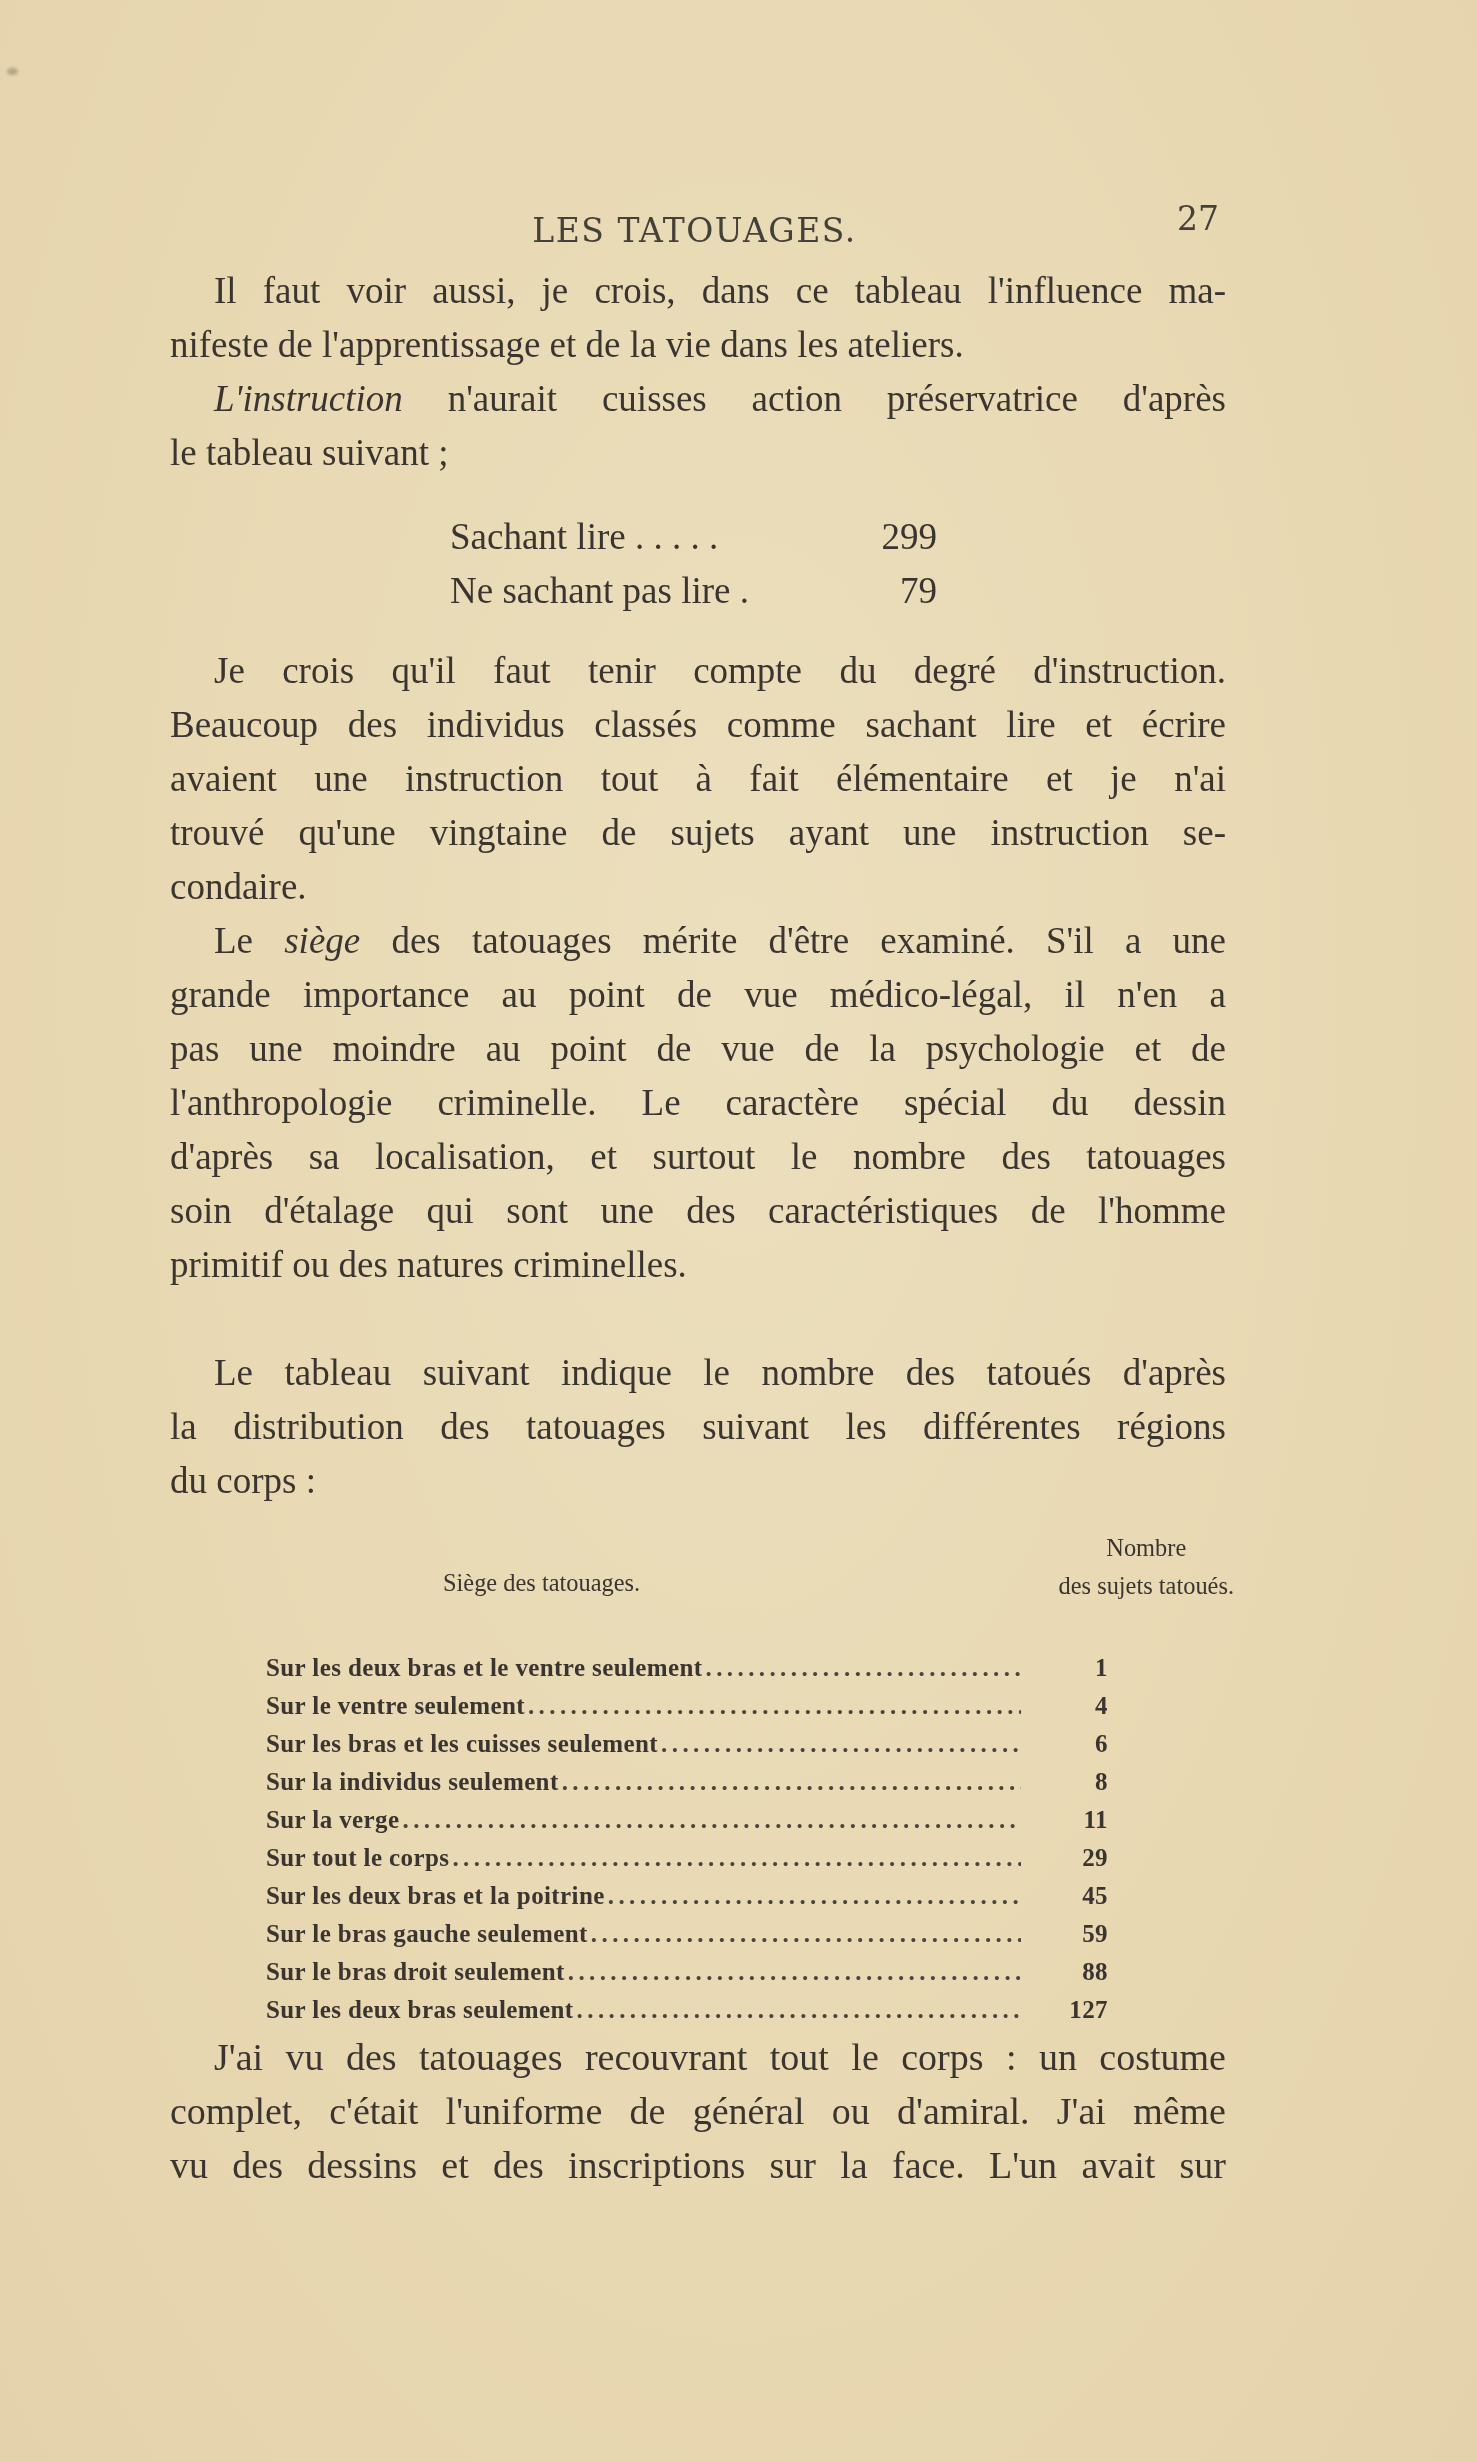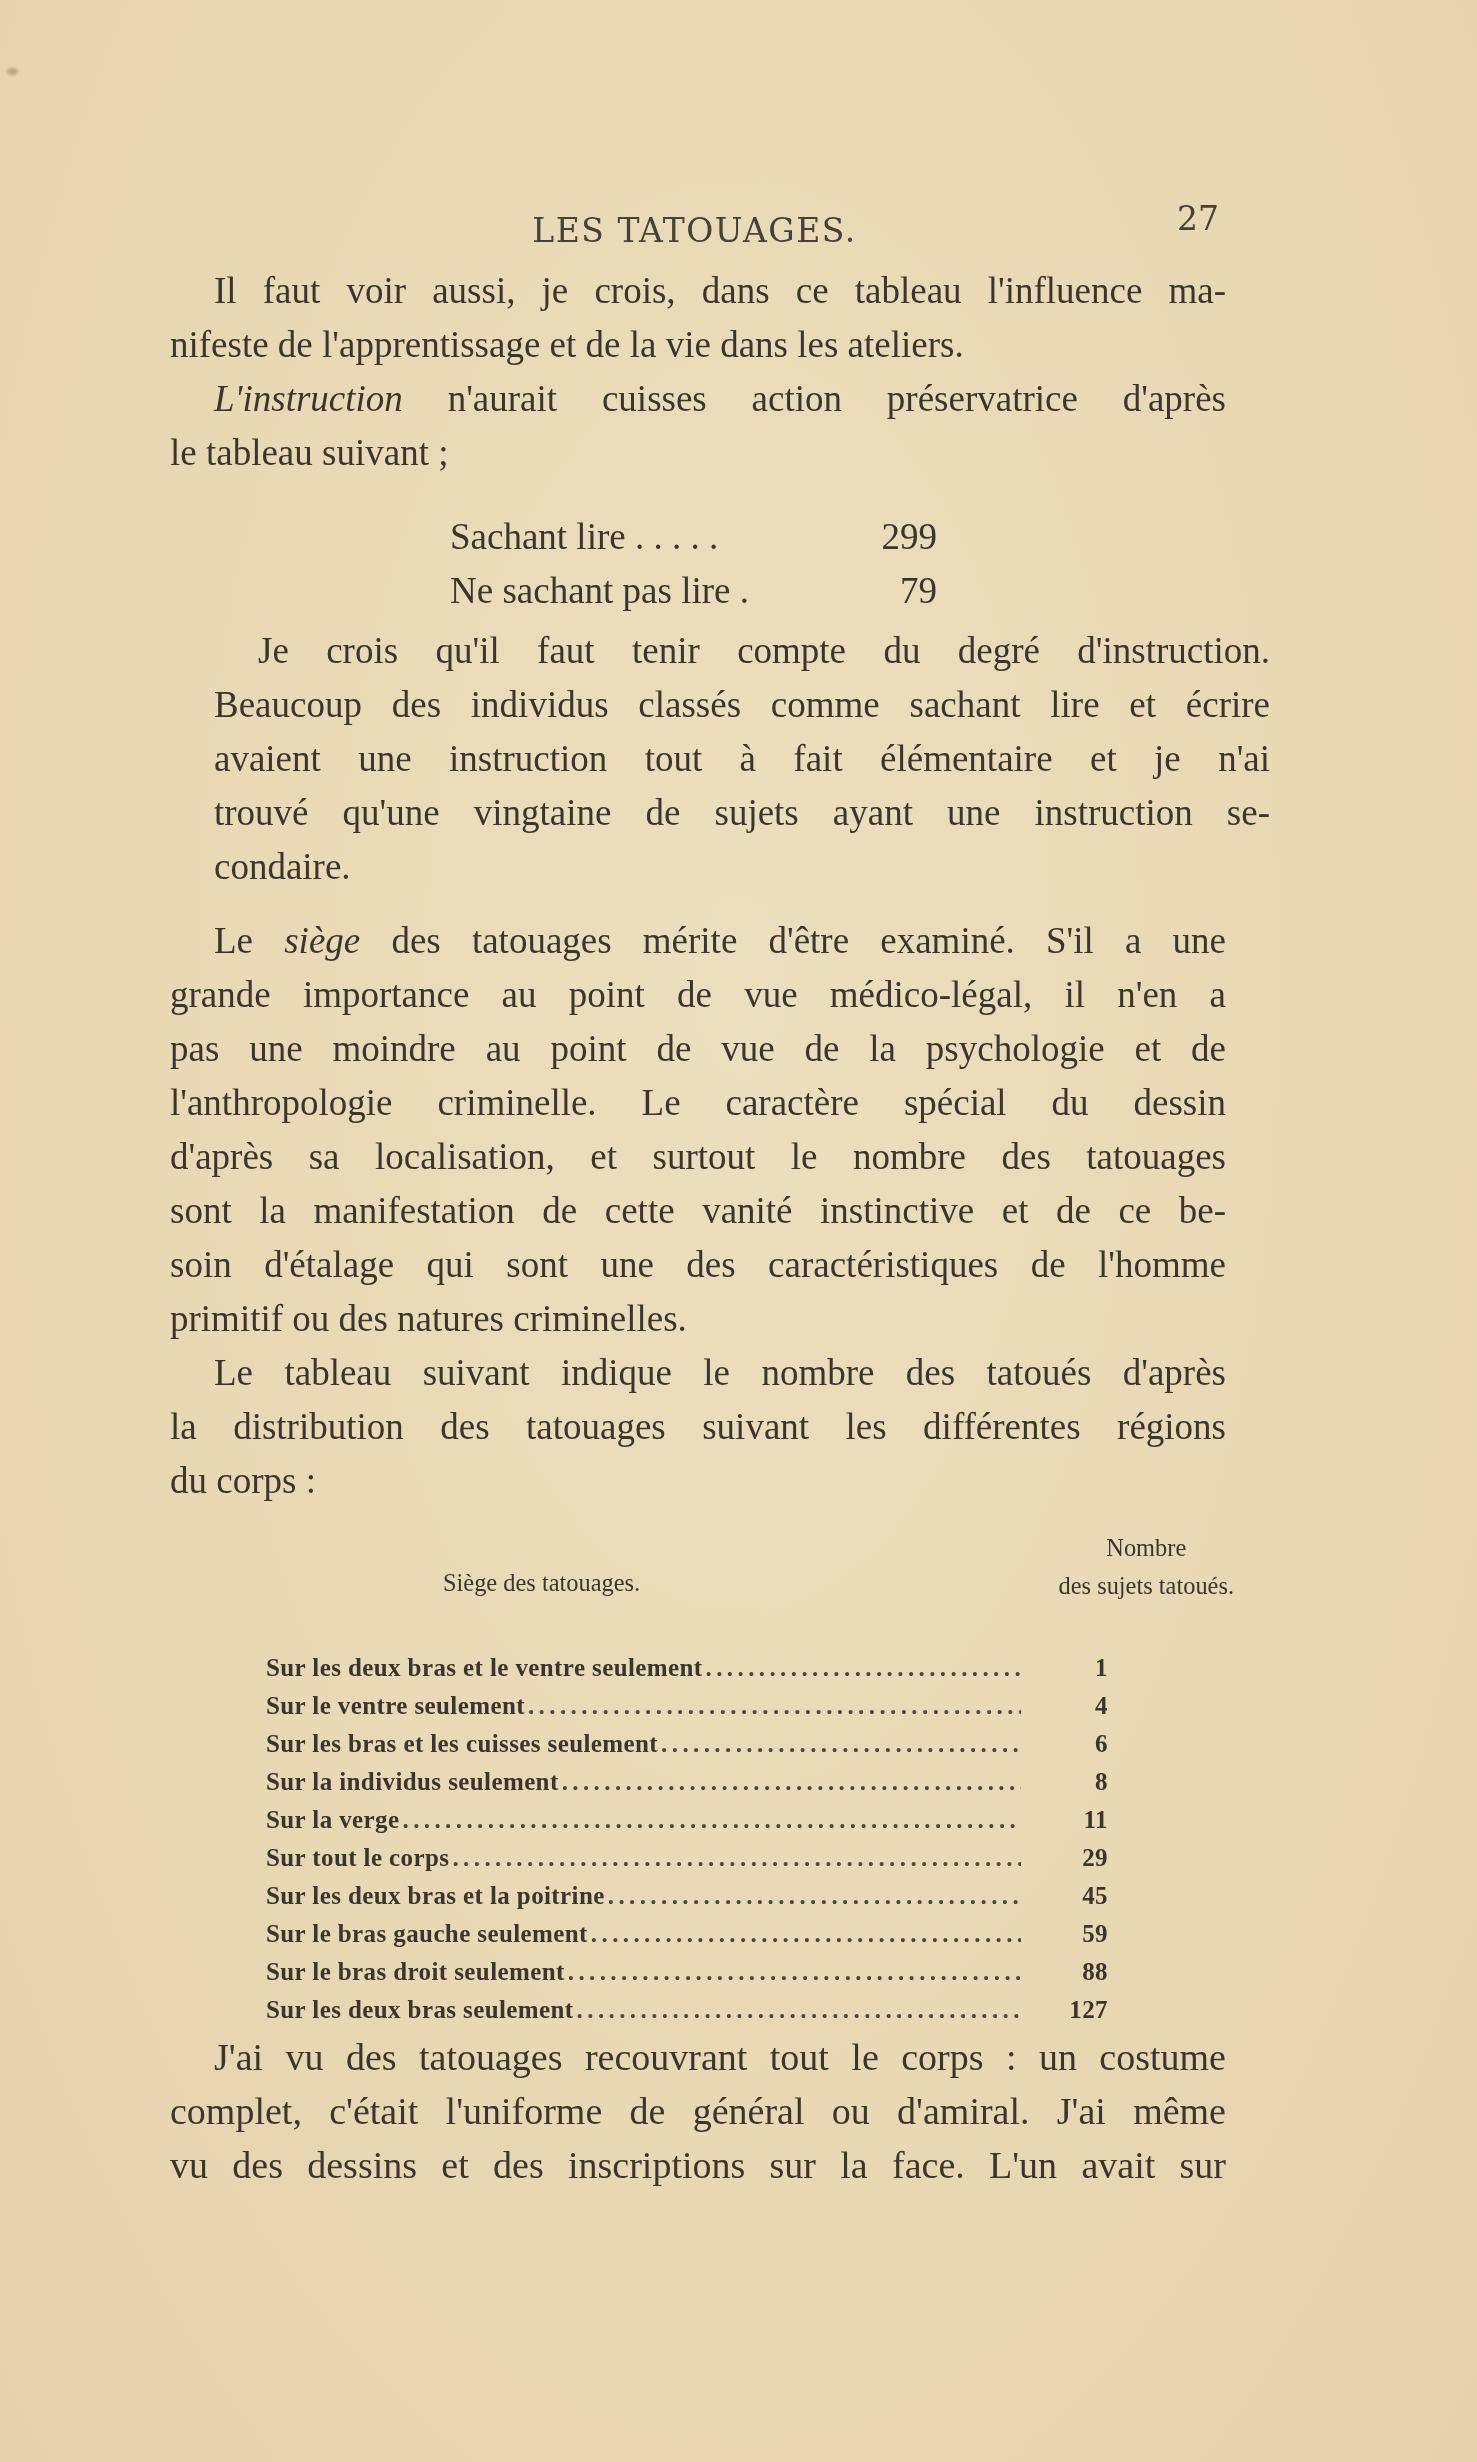--- a/index.html
+++ b/index.html
@@ -177,35 +177,34 @@
   <div class="row">
     <span class="label">Sachant lire . . . . .</span>
     <span class="value">299</span>
   </div>
   <div class="row">
     <span class="label">Ne sachant pas lire .</span>
     <span class="value">79</span>
   </div>
 </div>
 
-<div class="body-text" style="top:624px;margin-left:44px;">
+<div class="body-text" style="top:644px;">
   <span class="line indent">Je crois qu'il faut tenir compte du degré d'instruction.</span>
   <span class="line">Beaucoup des individus classés comme sachant lire et écrire</span>
   <span class="line">avaient une instruction tout à fait élémentaire et je n'ai</span>
   <span class="line">trouvé qu'une vingtaine de sujets ayant une instruction se-</span>
   <span class="line last">condaire.</span>
 </div>
 
 <div class="body-text" style="top:914px;">
   <span class="line indent"><span>Le </span><em>siège</em><span> des tatouages mérite d'être examiné. S'il a une</span></span>
   <span class="line">grande importance au point de vue médico-légal, il n'en a</span>
   <span class="line">pas une moindre au point de vue de la psychologie et de</span>
   <span class="line">l'anthropologie criminelle. Le caractère spécial du dessin</span>
   <span class="line">d'après sa localisation, et surtout le nombre des tatouages</span>
-  <span class="line">sont la manifestation de cette vanité instinctive et de ce be-</span>
   <span class="line">soin d'étalage qui sont une des caractéristiques de l'homme</span>
   <span class="line last">primitif ou des natures criminelles.</span>
 </div>
 
 <div class="body-text" style="top:1346px;">
   <span class="line indent">Le tableau suivant indique le nombre des tatoués d'après</span>
   <span class="line">la distribution des tatouages suivant les différentes régions</span>
   <span class="line last">du corps :</span>
 </div>
 

